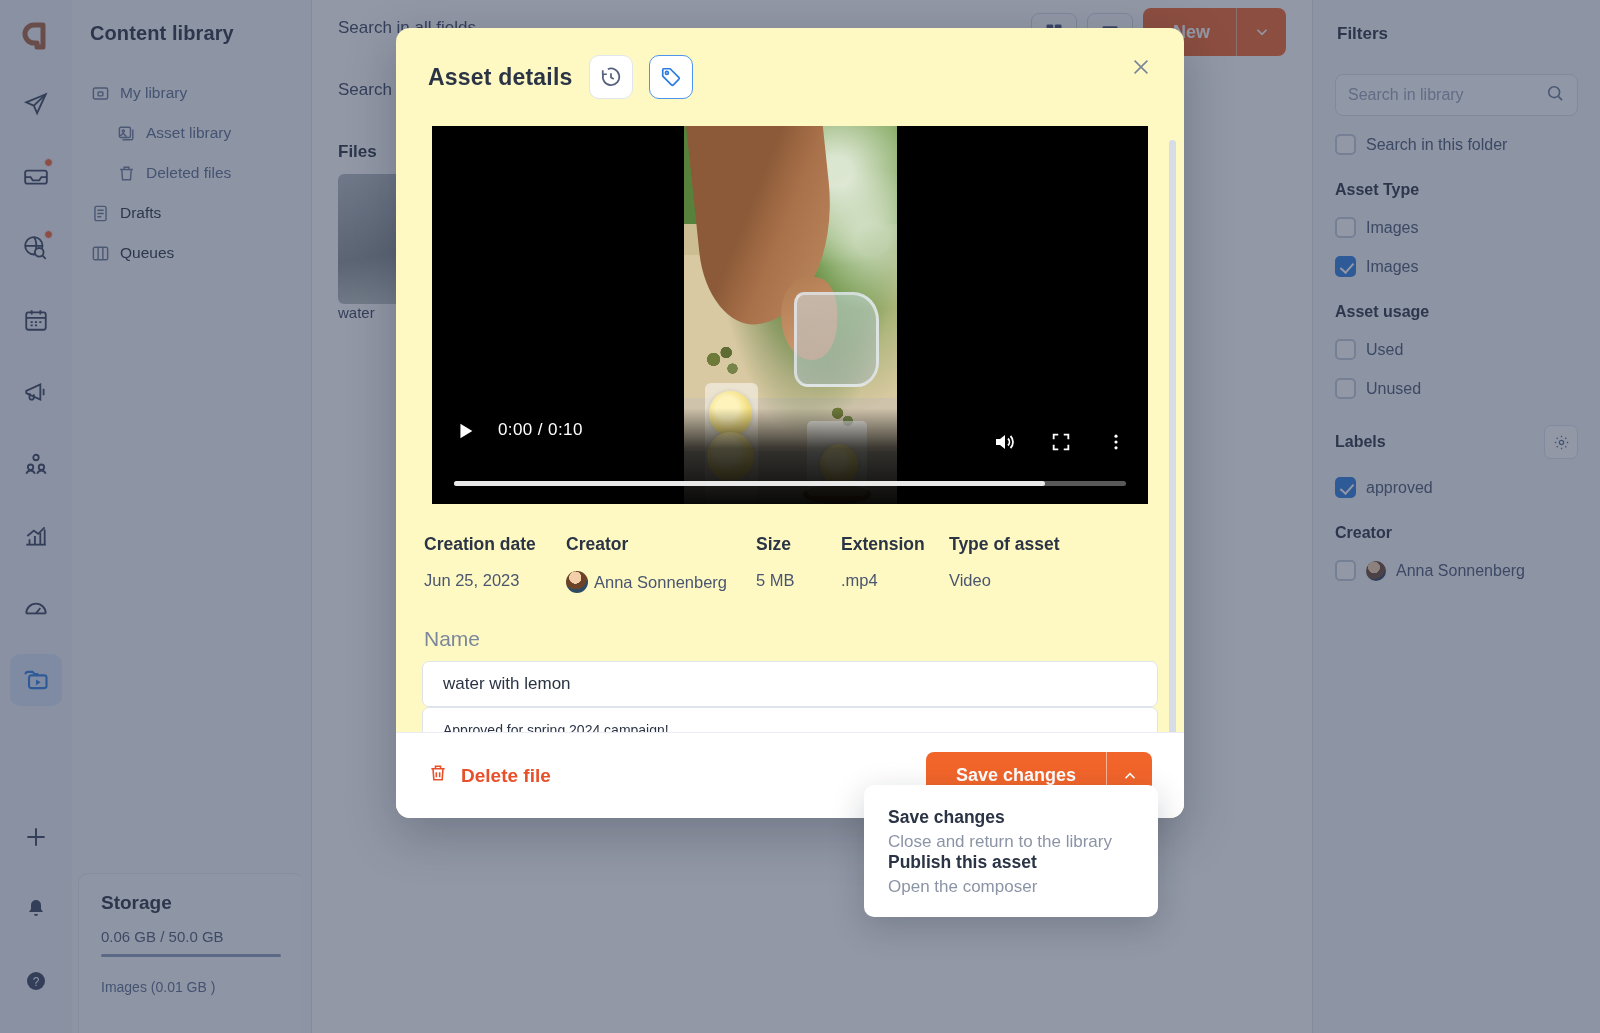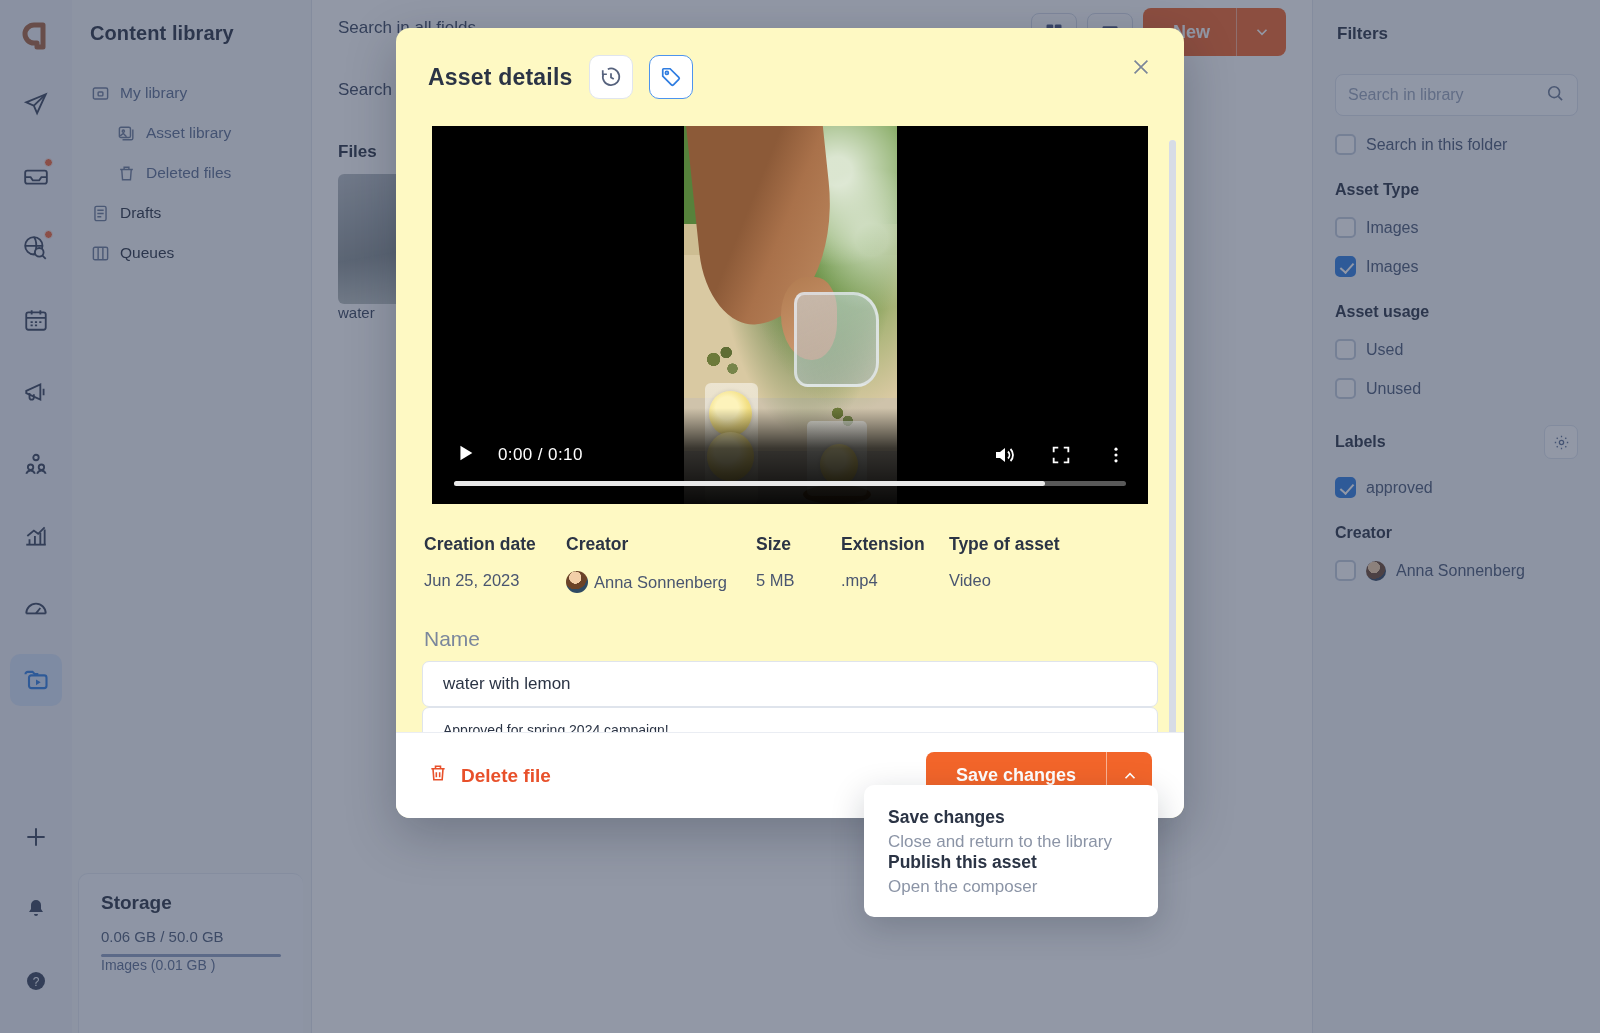--- a/index.html
+++ b/index.html
@@ -51,21 +51,21 @@
   .lib-item .li-ico { width:20px; height:20px; display:flex; align-items:center; justify-content:center; flex:0 0 20px; color:#6c7b99;}
   .lib-item.dark { color:#2b3445; }
   .storage-box {
     position:absolute; left:6px; right:8px; bottom:0; top:auto;
     background:#f7f9fc; border-top:1px solid #e4e9f1; border-left:1px solid #e4e9f1;
     border-radius:10px 10px 0 0; padding:18px 22px 10px 22px; height:160px;
   }
   .storage-title { font-size:19px; font-weight:bold; color:#2b3445; }
   .storage-val { font-size:15px; color:#4e5d79; margin-top:14px; }
   .storage-bar { height:3px; background:#8f9fc0; border-radius:2px; margin-top:9px; width:100%; }
-  .storage-sub { font-size:14px; color:#5d6f93; }
+  .storage-sub { font-size:14px; color:#5d6f93; margin-top:22px; }
 
   
   .main { position:absolute; left:312px; top:0; right:288px; bottom:0; background:#fff; }
   .main-top { padding:18px 26px 0 26px; }
   .searchline { font-size:17px; color:#3b4760; margin-bottom:42px; }
   .row-ctl { display:flex; align-items:center; justify-content:flex-end; gap:10px; }
   .ctl-btn {
     width:46px; height:38px; border:1px solid #d5dce8; border-radius:8px; background:#fff;
     display:flex; align-items:center; justify-content:center; color:#45537a;
   }
@@ -185,21 +185,21 @@
     background:radial-gradient(circle at 40% 40%, #6d7a3a 0 18%, rgba(0,0,0,0) 19%),
                radial-gradient(circle at 70% 60%, #77854a 0 15%, rgba(0,0,0,0) 16%); }
   .vboard { position:absolute; left:56%; top:95%; width:32%; height:5%;
     background:#8a6134; border-radius:50%; }
 
   .vctl {
     position:absolute; left:0; right:0; bottom:0; height:96px;
     background:linear-gradient(180deg, rgba(0,0,0,0) 0%, rgba(0,0,0,.72) 42%, rgba(0,0,0,.95) 100%);
     color:#fff;
   }
-  .vctl-row { position:absolute; left:0; right:0; top:25px; height:44px; display:flex; align-items:center; padding:0 22px; }
+  .vctl-row { position:absolute; left:0; right:0; top:12px; height:44px; display:flex; padding:0 22px; }
   .vtime { font-size:17px; margin-left:22px; letter-spacing:.4px; font-family:"Liberation Sans", sans-serif; }
   .vspace { flex:1; }
   .vicon { margin-left:34px; display:flex; align-items:center; justify-content:center; }
   .vbar { position:absolute; left:22px; right:22px; bottom:18px; height:5px; background:rgba(255,255,255,.35); border-radius:3px; }
   .vbar i { display:block; height:100%; width:88%; background:#e9e9e9; border-radius:3px; }
 
   .meta { display:flex; padding:30px 2px 0 2px; }
   .meta-col { font-size:17px; }
   .meta-h { color:#2b3445; font-weight:bold; font-size:17.5px; }
   .meta-v { color:#4a5670; margin-top:16px; font-size:16.5px; display:flex; align-items:center; gap:6px; }

